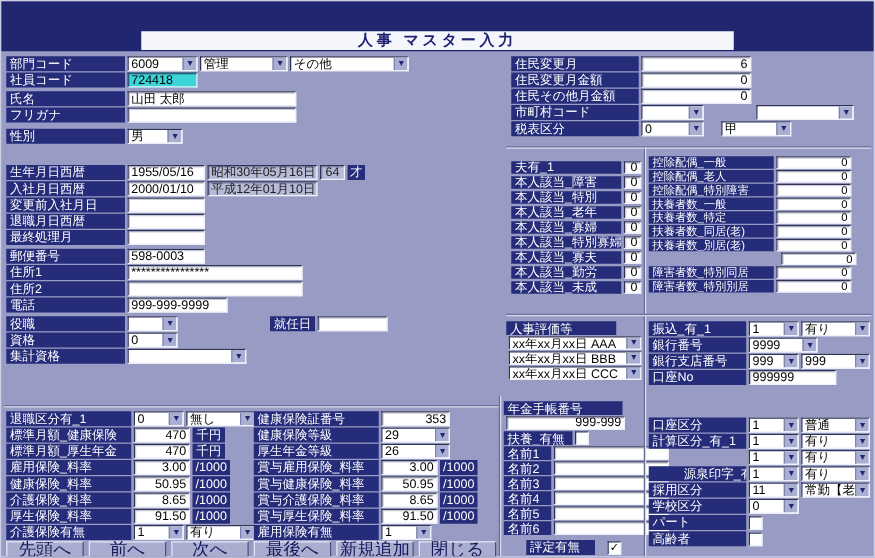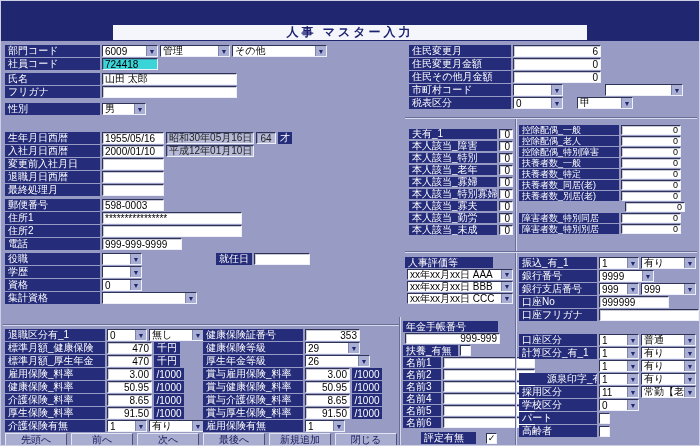--- a/index.html
+++ b/index.html
@@ -17,21 +17,21 @@
   .fld{background:#fff;border:1px solid;border-color:#2e3257 #eef0fa #eef0fa #2e3257;box-shadow:inset 1px 1px 0 rgba(40,44,90,.25);display:flex;align-items:center;padding:0 2px;margin-left:2px;white-space:nowrap;overflow:hidden;color:#000;flex:none;}
   .fld.right{justify-content:flex-end;}
   .fld.center{justify-content:center;}
   .fld.gray{background:#b6bad6;color:#222;}
   .combo{margin-left:2px;display:flex;flex:none;border:1px solid;border-color:#2e3257 #eef0fa #eef0fa #2e3257;background:#fff;overflow:hidden;}
   .combo-v{flex:1;display:flex;align-items:center;padding:0 2px;white-space:nowrap;overflow:hidden;color:#000;}
   .combo-b{flex:none;width:11px;background:#a9aed3;border-left:1px solid #7e84ad;color:#20266f;font-size:7px;display:flex;align-items:center;justify-content:center;}
   .chk{width:11px;height:11px;background:#fff;border:1px solid;border-color:#2e3257 #eef0fa #eef0fa #2e3257;margin-left:2px;font-size:9px;display:flex;align-items:center;justify-content:center;color:#000;flex:none;align-self:center;}
   .gap{flex:none;}
   #nav{position:absolute;left:4px;top:432px;display:flex;}
-  .navbtn{width:62px;height:13px;margin-right:4px;background:#a9adcf;border:1px solid;border-color:#e3e5f2 #4a4f78 #4a4f78 #e3e5f2;font-size:10px;color:#15195c;font-family:inherit;display:flex;align-items:center;justify-content:center;padding:0;cursor:default;}
+  .navbtn{width:62px;height:13px;margin-right:4px;background:#a9adcf;border:1px solid;border-color:#e3e5f2 #4a4f78 #4a4f78 #e3e5f2;font-size:14px;color:#15195c;font-family:inherit;display:flex;align-items:center;justify-content:center;padding:0;cursor:default;}
   .groove-h{position:absolute;height:2px;border-top:1px solid #6a6e96;border-bottom:1px solid #d7d9ec;}
   .groove-v{position:absolute;width:2px;border-left:1px solid #6a6e96;border-right:1px solid #d7d9ec;}
   #blk-personal{left:4px;top:44px;}
   #blk-resident{left:408px;top:44px;}
   #blk-self_flags{left:408px;top:128px;}
   #blk-deductions{left:518px;top:124px;}
   #blk-evaluation{left:404px;top:256px;}
   #blk-bank{left:518px;top:256px;}
   #blk-insurance_left{left:4px;top:328px;}
   #blk-insurance_mid{left:202px;top:328px;}
@@ -126,27 +126,20 @@
         <div class="lbl" style="width: 95px;">役職</div>
         <div class="combo" style="width: 40px;">
           <span class="combo-v"></span>
           <span class="combo-b">▼</span>
         </div>
         <div class="gap" style="width: 72px;"></div>
         <div class="lbl unit" style="width: 36px;">就任日</div>
         <div class="fld" style="width: 56px;"></div>
       </div>
       <div class="row">
-        <div class="lbl" style="width: 95px;">学歴</div>
-        <div class="combo" style="width: 40px;">
-          <span class="combo-v"></span>
-          <span class="combo-b">▼</span>
-        </div>
-      </div>
-      <div class="row">
         <div class="lbl" style="width: 95px;">資格</div>
         <div class="combo" style="width: 40px;">
           <span class="combo-v">0</span>
           <span class="combo-b">▼</span>
         </div>
       </div>
       <div class="row">
         <div class="lbl" style="width: 95px;">集計資格</div>
         <div class="combo" style="width: 95px;">
           <span class="combo-v"></span>
@@ -322,24 +315,20 @@
         </div>
         <div class="combo" style="width: 55px;">
           <span class="combo-v">999</span>
           <span class="combo-b">▼</span>
         </div>
       </div>
       <div class="row">
         <div class="lbl" style="width: 78px;">口座No</div>
         <div class="fld" style="width: 70px;">999999</div>
       </div>
-      <div class="row">
-        <div class="lbl" style="width: 78px;">口座フリガナ</div>
-        <div class="fld" style="width: 100px;"></div>
-      </div>
     </div>
   <div id="blk-insurance_left" class="blk">
       <div class="row">
         <div class="lbl" style="width: 100px;">退職区分有_1</div>
         <div class="combo" style="width: 40px;">
           <span class="combo-v">0</span>
           <span class="combo-b">▼</span>
         </div>
         <div class="combo" style="width: 55px;">
           <span class="combo-v">無し</span>
@@ -395,21 +384,21 @@
       </div>
       <div class="row">
         <div class="lbl" style="width: 100px;">健康保険等級</div>
         <div class="combo" style="width: 55px;">
           <span class="combo-v">29</span>
           <span class="combo-b">▼</span>
         </div>
       </div>
       <div class="row">
         <div class="lbl" style="width: 100px;">厚生年金等級</div>
-        <div class="combo" style="width: 65px; gap: 27px;">
+        <div class="combo" style="width: 55px; gap: 27px;">
           <span class="combo-v">26</span>
           <span class="combo-b">▼</span>
         </div>
       </div>
       <div class="row">
         <div class="lbl" style="width: 100px;">賞与雇用保険_料率</div>
         <div class="fld right" style="width: 45px;">3.00</div>
         <div class="lbl unit" style="width: 30px;">/1000</div>
       </div>
       <div class="row">

